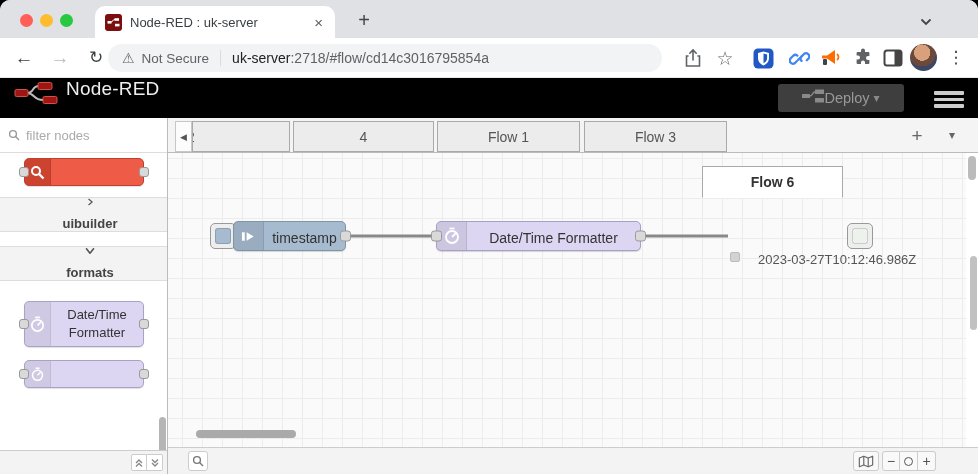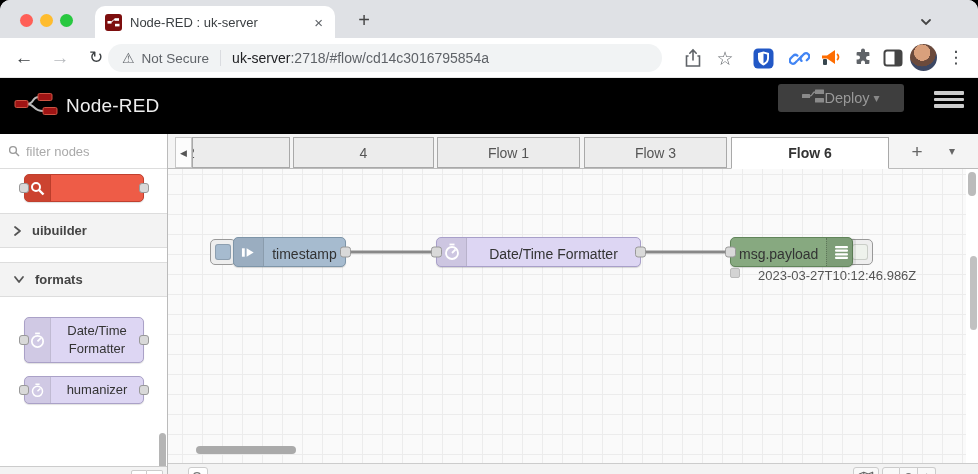--- a/index.html
+++ b/index.html
@@ -27,39 +27,39 @@
   .nsec { font-size:13.5px; color:#5f6368; }
   .pill-div { width:1px; height:16px; background:#dadce0; margin:0 11px; }
   .uhost { font-size:14px; color:#202124; }
   .urest { font-size:14px; color:#5f6368; }
   .tb-right { position:absolute; top:7px; width:26px; height:26px; display:flex; align-items:center; justify-content:center; }
   .avatar { position:absolute; left:910px; top:6px; width:27px; height:27px; border-radius:50%;
             background:radial-gradient(circle at 45% 32%, #d9a07c 0 34%, #6b4a3c 35% 58%, #3c4763 59% 100%); }
   .dots { position:absolute; left:945px; top:7px; font-size:17px; color:#3c4043; width:22px; text-align:center; line-height:26px; }
 
   
-  .nr-header { position:relative; height:56px; background:#000; display:flex; align-items:center; }
+  .nr-header { position:relative; height:40px; background:#000; display:flex; align-items:flex-start; }
   .nr-logo { margin-left:14px; }
   .nr-title { color:#eee; font-size:19px; margin-left:6px; letter-spacing:.2px; }
   .deploy { position:absolute; left:778px; top:6px; width:126px; height:28px; background:#3e3e3e; border-radius:3px; display:flex; align-items:center; justify-content:center; }
   .deploy-label { color:#999; font-size:14.5px; }
   .deploy-caret { color:#888; font-size:12px; margin-left:4px; }
   .hamburger { position:absolute; right:14px; top:10px; width:30px; }
   .hamburger div { height:3.5px; background:#ccc; margin:3px 0; border-radius:1px; }
 
   
   .nr-main { position:relative; height:356px; display:flex; background:#fff; }
 
   
   .palette { position:relative; width:168px; flex:none; border-right:1px solid #bbb; display:flex; flex-direction:column; background:#fff; }
   .filter-row { height:35px; border-bottom:1px solid #ddd; display:flex; align-items:center; padding:0 8px; gap:6px; background:#fff; }
   .filter-input { border:none; outline:none; flex:1; font-size:13px; color:#555; font-family:"Liberation Sans", sans-serif; background:transparent; min-width:0; }
   .filter-input::placeholder { color:#aaa; }
   .pal-scroll { position:relative; flex:1; overflow:hidden; background:#fff; }
-  .cat { position:absolute; left:0; right:0; height:35px; background:#f3f3f3; border-top:1px solid #ddd; border-bottom:1px solid #ddd; display:flex; align-items:center; padding-left:13px; gap:10px; }
+  .cat { position:absolute; left:0; right:0; height:35px; background:#f3f3f3; border-top:1px solid #ddd; border-bottom:1px solid #ddd; display:flex; align-items:center; padding-left:13px; gap:10px;flex-direction:column; }
   .cat-label { font-size:13px; font-weight:bold; color:#444; }
   .pal-node { position:absolute; left:24px; width:120px; border-radius:5px; border:1px solid rgba(0,0,0,.22); display:flex; align-items:stretch; box-shadow:0 1px 1px rgba(0,0,0,.12); }
   .pal-node .icr { width:26px; flex:none; background:rgba(0,0,0,.08); border-right:1px solid rgba(0,0,0,.08); border-radius:4px 0 0 4px; display:flex; align-items:center; justify-content:center; }
   .pal-node .lbl { flex:1; display:flex; align-items:center; justify-content:center; text-align:center; font-size:13px; color:#333; line-height:1.4; padding:0 4px; }
   .pport { position:absolute; width:10px; height:10px; background:#d9d9d9; border:1px solid #999; border-radius:3px; top:50%; transform:translateY(-50%); }
   .pport.l { left:-6px; } .pport.r { right:-6px; }
   .pal-thumb { position:absolute; right:1px; top:264px; width:7px; height:36px; background:#b5b5b5; border-radius:4px; }
   .pal-footer { height:24px; border-top:1px solid #ccc; background:#f3f3f3; position:relative; }
   .pal-foot-btn { position:absolute; top:3px; width:16px; height:17px; background:#fff; border:1px solid #ccc; display:flex; align-items:center; justify-content:center; }
   .pfb-up { right:20px; border-radius:2px 0 0 2px; } .pfb-down { right:4px; border-left:none; border-radius:0 2px 2px 0; }
@@ -276,21 +276,20 @@
         </div>
 
         <div class="pal-node" style="top:207px; height:28px; background:#ddd6f3; border-color:#aaa1c7;">
           <span class="icr" style="background:rgba(0,0,0,.06);">
             <svg width="15" height="15" viewBox="0 0 18 18">
                 <circle cx="9" cy="10" r="6" fill="none" stroke="#fff" stroke-width="1.8"></circle>
                 <line x1="9" y1="10" x2="12.5" y2="6.5" stroke="#fff" stroke-width="1.8"></line>
                 <line x1="6.5" y1="1.5" x2="11.5" y2="1.5" stroke="#fff" stroke-width="1.8"></line>
               </svg>
           </span>
-          <span class="lbl">humanizer</span>
           <span class="pport l"></span>
           <span class="pport r"></span>
         </div>
 
 
         <div class="pal-thumb"></div>
       </div>
 
       <div class="pal-footer">
         <div class="pal-foot-btn pfb-up">
@@ -317,21 +316,21 @@
           </div>
         <div class="ftab" style="left:125px; width:141px;">
             <span>4</span>
           </div>
         <div class="ftab" style="left:269px; width:143px;">
             <span>Flow 1</span>
           </div>
         <div class="ftab" style="left:416px; width:143px;">
             <span>Flow 3</span>
           </div>
-        <div class="ftab active" style="left:563px; width:158px;">
+        <div class="ftab active" style="left:534px; width:141px;margin-top:45px;">
             <span>Flow 6</span>
           </div>
         <div class="tabbar-plus">+</div>
         <div class="tabbar-caret">▾</div>
       </div>
 
       <div class="canvas">
         <svg class="wires" width="770" height="267">
           <path d="M 180 83 C 215 83, 228 83, 264 83" stroke="#888" stroke-width="3" fill="none"></path>
           <path d="M 476 83 C 508 83, 526 83, 560 83" stroke="#888" stroke-width="3" fill="none"></path>
@@ -362,34 +361,20 @@
           </span>
           <span class="lbl">Date/Time Formatter</span>
           <span class="cport l"></span>
           <span class="cport r"></span>
         </div>
 
         <div class="side-btn" style="left:679px; top:70px;">
           <span class="inner" style="background:#eef2ec;"></span>
         </div>
 
-        <div class="node" style="left:562px; top:68px; width:123px; background:#87a980; border-color:#61855a;">
-          <span class="lbl">msg.payload</span>
-          <span class="icr right">
-            <svg width="15" height="15" viewBox="0 0 15 15">
-                <g fill="#fff">
-                  <rect x="1" y="1" width="13" height="2.2" rx="1"></rect>
-                  <rect x="1" y="4.6" width="13" height="2.2" rx="1"></rect>
-                  <rect x="1" y="8.2" width="13" height="2.2" rx="1"></rect>
-                  <rect x="1" y="11.8" width="13" height="2.2" rx="1"></rect>
-                </g>
-              </svg>
-          </span>
-          <span class="cport l"></span>
-        </div>
 
         <div class="status" style="left:562px; top:99px;">
           <span class="status-dot"></span>
           <span class="status-text">2023-03-27T10:12:46.986Z</span>
         </div>
       </div>
 
       <div class="v-thumb"></div>
       <div class="h-thumb"></div>
 

